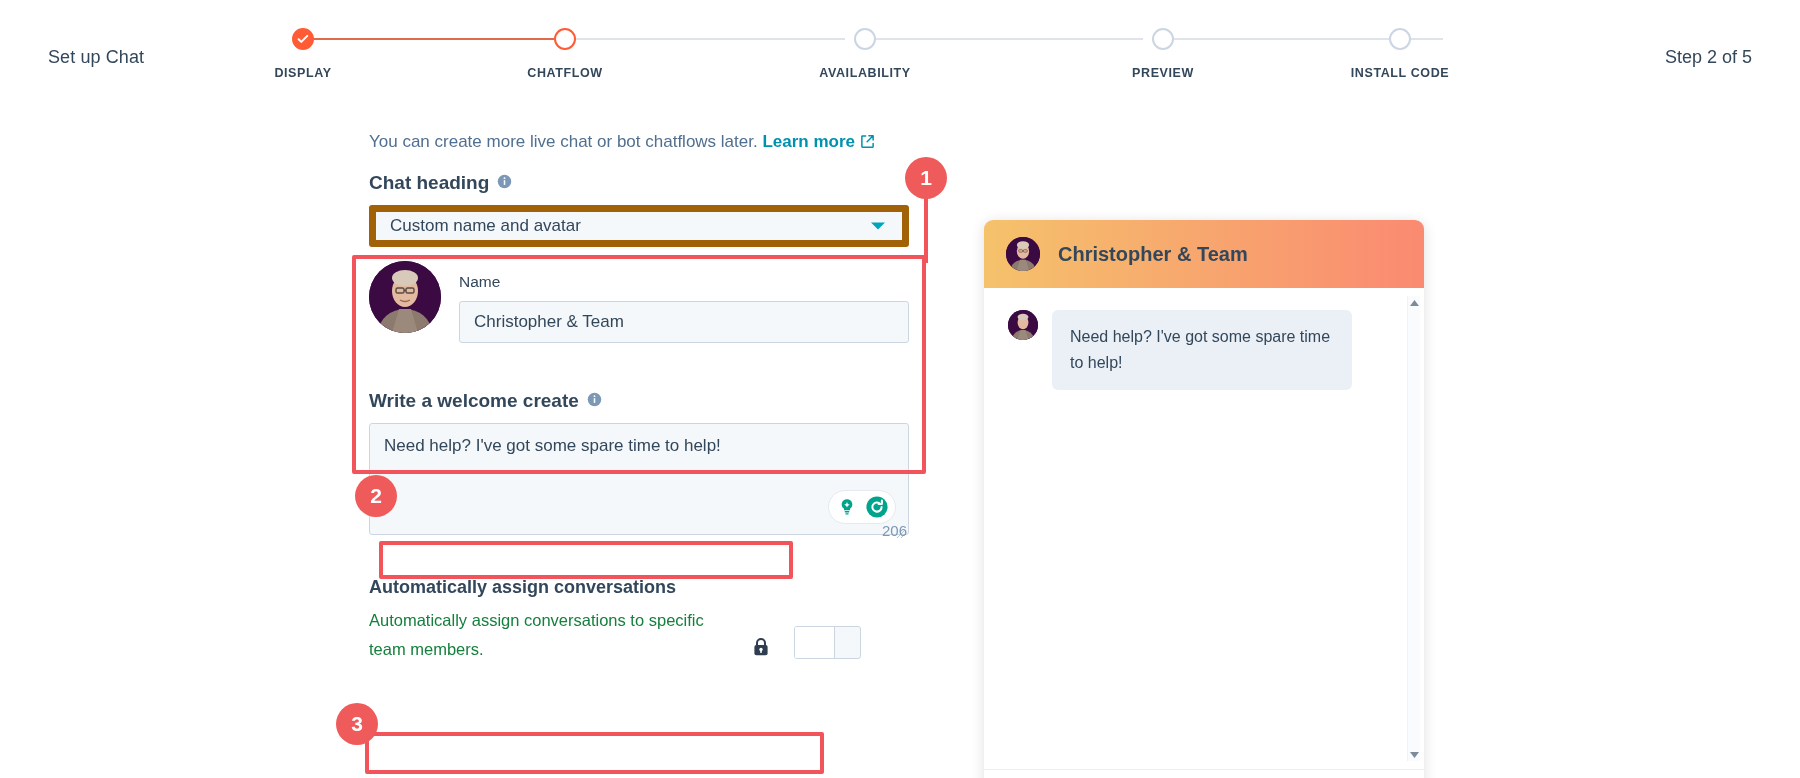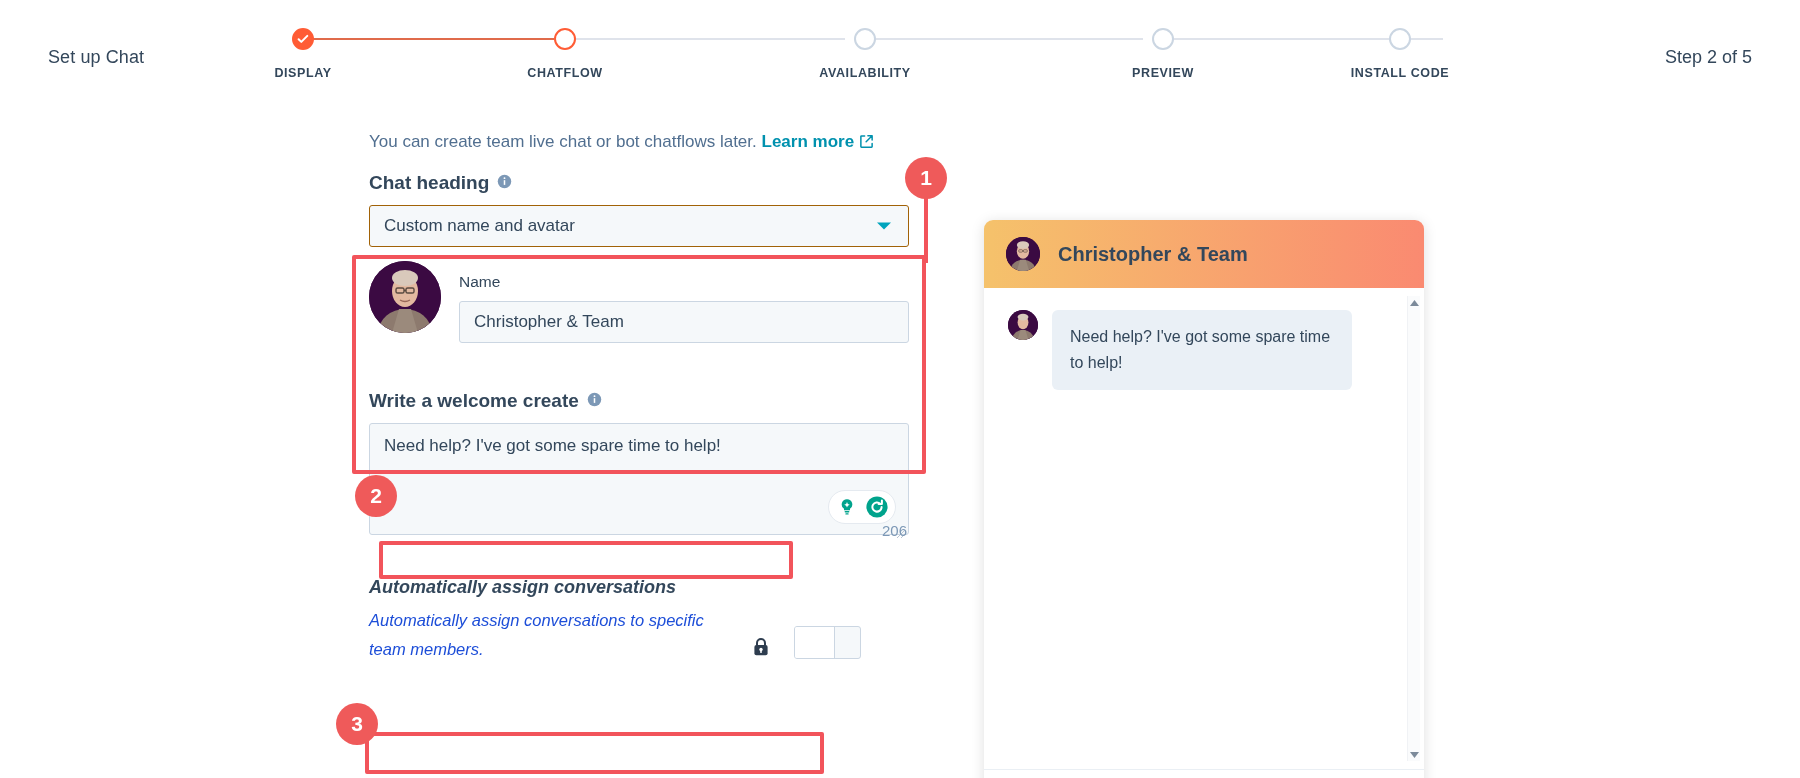--- a/index.html
+++ b/index.html
@@ -92,21 +92,21 @@
   .field-label {
     font-size: 19px; font-weight: bold; color: #33475b;
     display: flex; align-items: center; gap: 8px;
   }
   .info-icon { display: inline-block; }
 
   .select {
     margin-top: 11px;
     width: 540px; height: 42px;
     background: #f5f8fa;
-    border: 1px solid #a16207;
+    border: 7px solid #a16207;
     border-radius: 3px;
     display: flex; align-items: center;
     padding: 0 14px;
     font-size: 17px; color: #33475b;
     position: relative;
   }
   .select .caret {
     position: absolute; right: 16px; top: 50%; transform: translateY(-50%);
   }
 
@@ -162,24 +162,24 @@
   .char-count {
     position: absolute; right: 2px; top: 132px;
     font-size: 15px; color: #7c98b6;
   }
   .ta-resize {
     position: absolute; right: 3px; bottom: 2px;
     width: 10px; height: 10px;
   }
 
   
-  .auto-assign { position: absolute; left: 369px; top: 477px; width: 540px; font-style: italic; }
+  .auto-assign { position: absolute; left: 369px; top: 477px; width: 540px; }
   .sec-title { font-size: 18px; font-weight: bold; color: #33475b; }
   .sec-body {
-    margin-top: 8px; font-size: 16.5px; color: #1d4ed8;
+    margin-top: 8px; font-size: 16.5px; color: #15803d;
     line-height: 29px; width: 370px;
   }
   .lock-icon { position: absolute; left: 383px; top: 60px; }
   .toggle {
     position: absolute; left: 425px; top: 49px;
     width: 67px; height: 33px;
     background: #f5f8fa; border: 1px solid #cbd6e2;
     border-radius: 3px;
   }
   .toggle .knob {
@@ -309,21 +309,21 @@
       <div class="step" style="left:1108px;">
         <div class="step-dot"></div>
         <div class="step-label">INSTALL CODE</div>
       </div>
     </div>
   </div>
 
   <div class="content">
 
     <div class="lead">
-      <span>You can create team live chat or bot chatflows later.</span>
+      <span>You can create more live chat or bot chatflows later.</span>
       <a class="link" href="#">Learn more</a><span class="ext-icon"><svg width="15" height="15" viewBox="0 0 16 16">
             <path d="M6 2H2.6A.6.6 0 0 0 2 2.6v10.8c0 .33.27.6.6.6h10.8a.6.6 0 0 0 .6-.6V10" stroke="#0091ae" stroke-width="1.6" fill="none" stroke-linecap="round"></path>
             <path d="M9.5 1.8H14v4.5M14 1.8L7.6 8.2" stroke="#0091ae" stroke-width="1.6" fill="none" stroke-linecap="round" stroke-linejoin="round"></path>
           </svg></span>
     </div>
 
     <div class="form-col" style="top:72px;">
       <div class="field-label">
         <span>Chat heading</span>
         <span class="info-icon">

